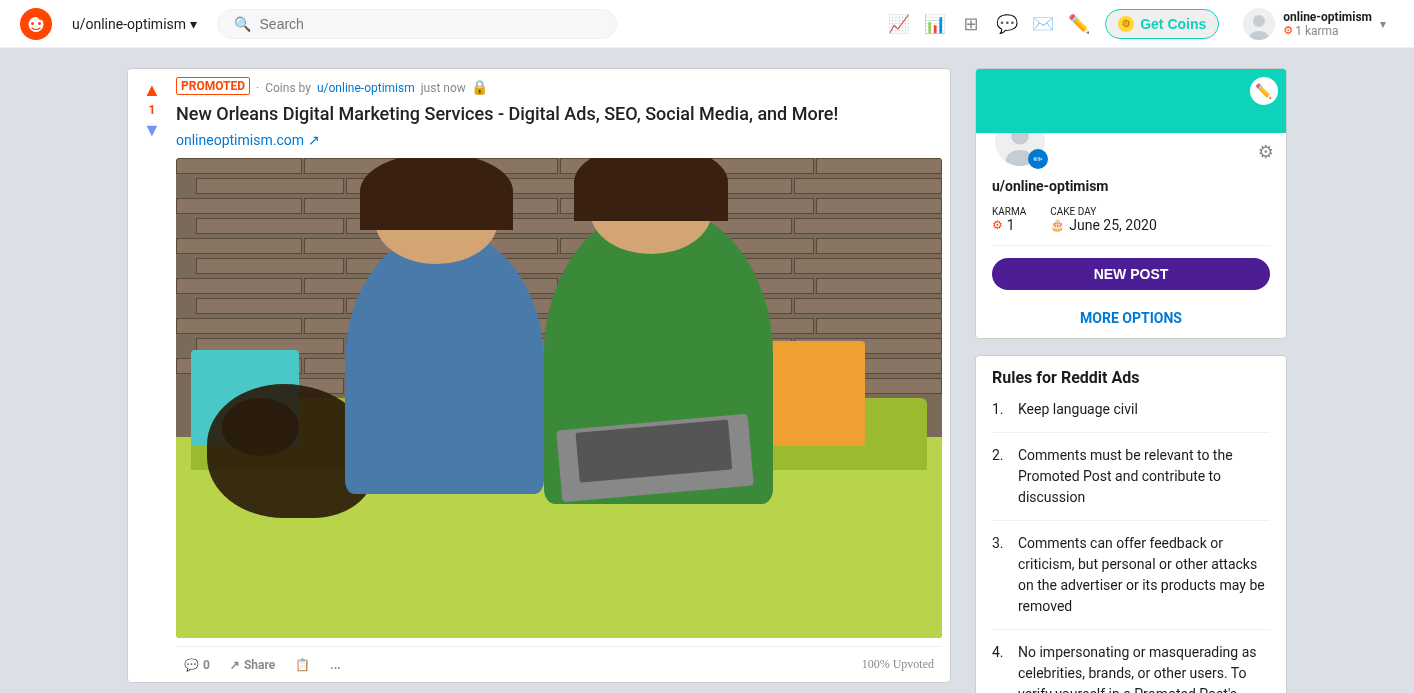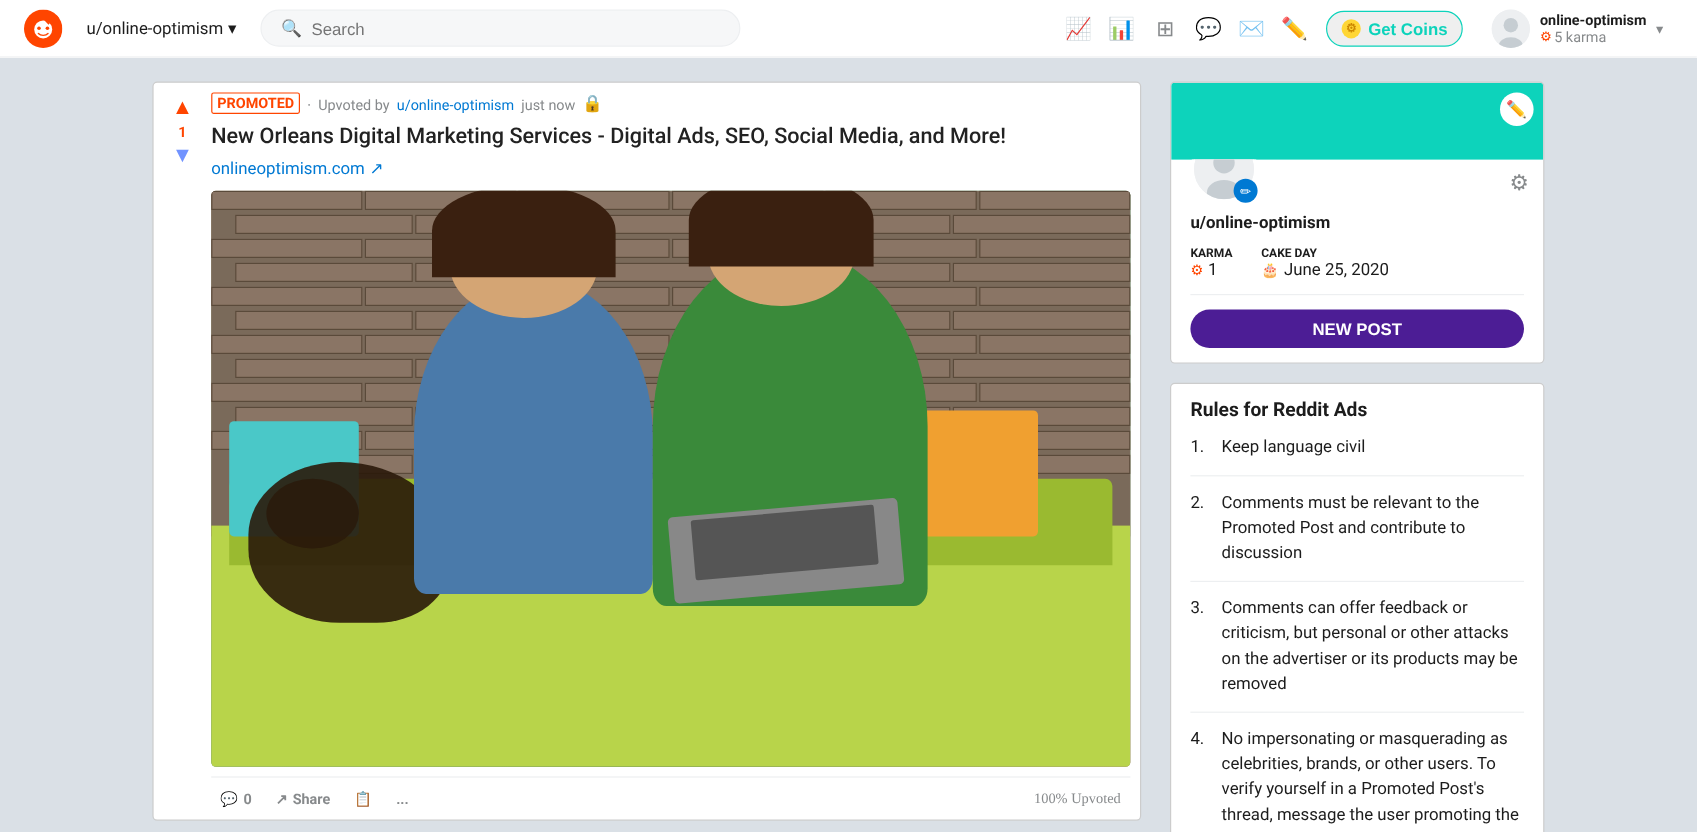--- a/index.html
+++ b/index.html
@@ -198,21 +198,21 @@
       font-size: 18px; color: #878a8c; cursor: pointer;
     }
     .profile-username {
       clear: both; padding: 8px 16px 0;
       font-size: 14px; font-weight: 700; color: #1c1c1c;
     }
     .profile-stats {
       display: flex; gap: 24px; padding: 12px 16px;
     }
     .profile-stat-label {
-      font-size: 10px; font-weight: 700; color: #1c1c1c; text-transform: uppercase;
+      font-size: 10px; font-weight: 400; color: #1c1c1c; text-transform: uppercase;
     }
     .profile-stat-value {
       font-size: 14px; color: #1c1c1c; display: flex; align-items: center; gap: 4px;
     }
     .karma-icon { color: #ff4500; font-size: 12px; }
     .cake-icon { font-size: 12px; }
     .profile-divider {
       border: none; border-top: 1px solid #edeff1; margin: 0 16px;
     }
     .new-post-btn {
@@ -298,21 +298,21 @@
         <svg viewBox="0 0 32 32" width="32" height="32">
           <circle cx="16" cy="16" r="16" fill="#edeff1"></circle>
           <circle cx="16" cy="13" r="6" fill="#c6cdd2"></circle>
           <ellipse cx="16" cy="30" rx="10" ry="7" fill="#c6cdd2"></ellipse>
         </svg>
       </div>
       <div>
         <div class="header-username">online-optimism</div>
         <div class="header-karma">
           <span style="color:#ff4500; font-size:11px;">⚙</span>
-          <span>5 karma</span>
+          <span>1 karma</span>
         </div>
       </div>
       <span style="font-size:12px; color:#878a8c;">▾</span>
     </div>
   </div>
 </header>
 
 <div class="page-content">
 
   <div class="main-content">
@@ -322,21 +322,21 @@
         <div class="vote-column">
           <span class="vote-up">▲</span>
           <span class="vote-count">1</span>
           <span class="vote-down">▼</span>
         </div>
 
         <div class="post-content">
           <div class="post-meta">
             <span class="promoted-tag">PROMOTED</span>
             <span class="dot-sep">·</span>
-            <span>Upvoted by</span>
+            <span>Coins by</span>
             <span class="post-author">u/online-optimism</span>
             <span>just now</span>
             <span class="lock-icon">🔒</span>
           </div>
 
           <div class="post-title">New Orleans Digital Marketing Services - Digital Ads, SEO, Social Media, and More!</div>
 
           <div class="post-link">
             <span>onlineoptimism.com</span>
             <span>↗</span>
@@ -523,20 +523,21 @@
           <div class="profile-stat-value">
             <span class="cake-icon">🎂</span>
             <span>June 25, 2020</span>
           </div>
         </div>
       </div>
 
       <hr class="profile-divider">
 
       <button class="new-post-btn">NEW POST</button>
+      <a class="more-options-link">MORE OPTIONS</a>
     </div>
 
     <div class="rules-card">
       <div class="rules-title">Rules for Reddit Ads</div>
       <ul class="rules-list">
         <li>
           <span class="rule-num">1.</span>
           <span>Keep language civil</span>
         </li>
         <li>

